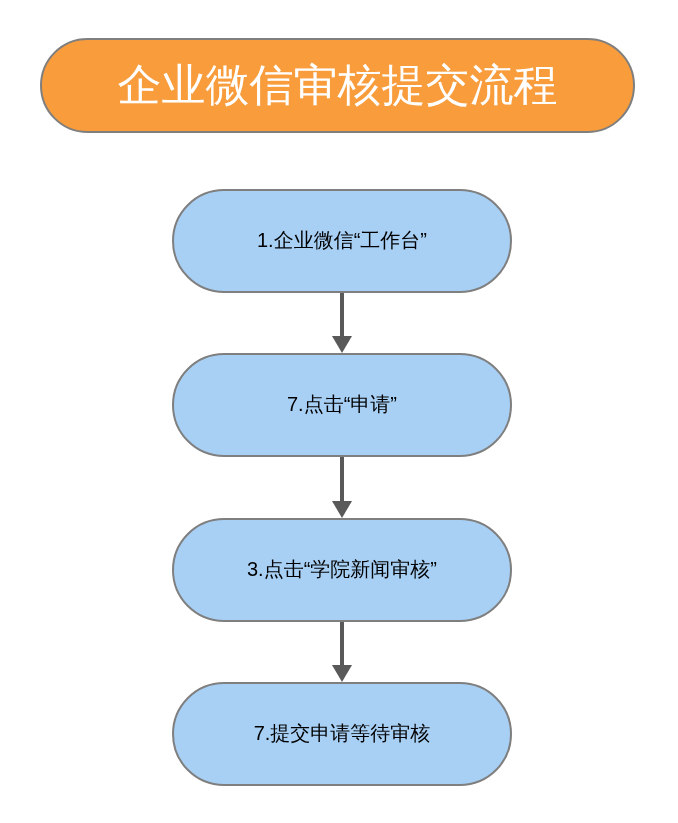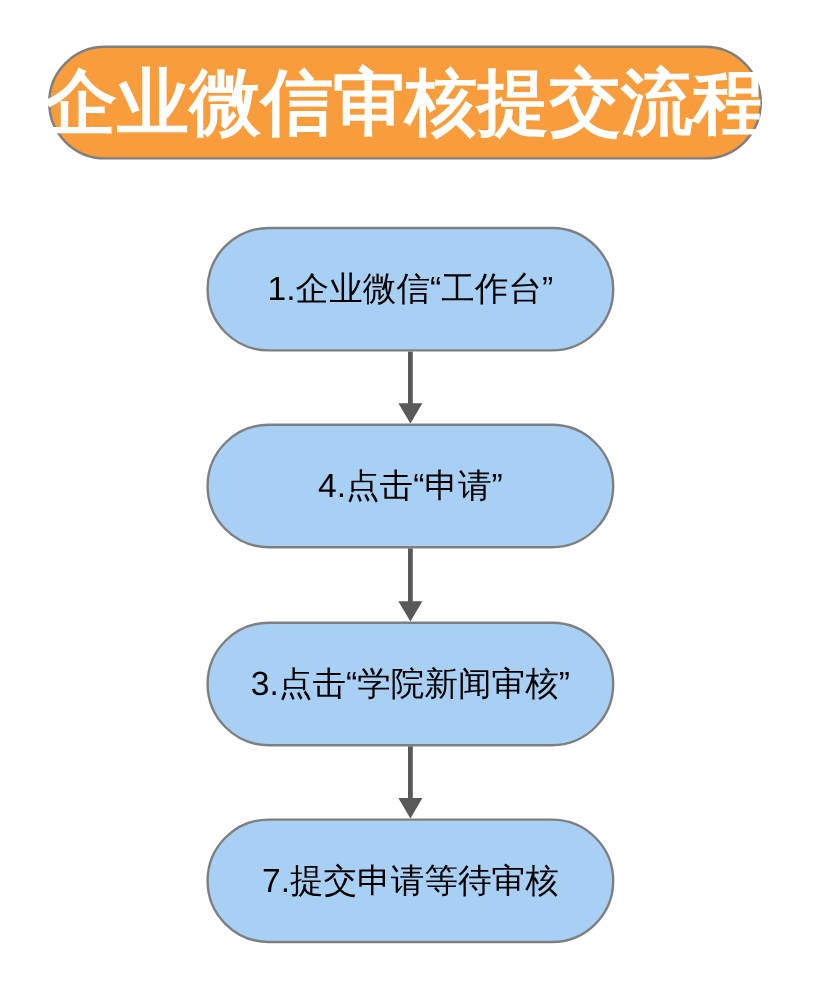--- a/index.html
+++ b/index.html
@@ -32,44 +32,43 @@
     background: #F89C3C;
     border: 2px solid #7F7F7F;
     border-radius: 48px;
     display: flex;
     align-items: center;
     justify-content: center;
     text-align: center;
   }
   .title-banner .title-text {
     color: #FFFFFF;
-    font-size: 60px;
+    font-size: 44px;
     line-height: 1.1;
     letter-spacing: 0px;
     white-space: nowrap;
-    font-weight: bold;
   }
 
   
   .node {
     position: absolute;
     left: 172px;
     width: 340px;
     box-sizing: border-box;
     background: #A8D0F5;
     border: 2px solid #7F7F7F;
     border-radius: 52px;
     display: flex;
     align-items: center;
     justify-content: center;
     text-align: center;
   }
   .node .node-text {
     color: #000000;
-    font-size: 28px;
+    font-size: 20px;
     line-height: 1.26;
     padding: 0 26px;
     word-break: break-word;
   }
 
   #node-1 { top: 189px;  height: 104px; }
   #node-2 { top: 353px;  height: 104px; }
   #node-3 { top: 518px;  height: 104px; justify-content: center; }
   #node-4 { top: 682px;  height: 104px; }
 
@@ -119,21 +118,21 @@
   <div class="node" id="node-1">
     <span class="node-text">1.企业微信“工作台”</span>
   </div>
 
   <div class="connector" id="conn-1">
     <div class="shaft"></div>
     <div class="head"></div>
   </div>
 
   <div class="node" id="node-2">
-    <span class="node-text">4.点击“申请”</span>
+    <span class="node-text">7.点击“申请”</span>
   </div>
 
   <div class="connector" id="conn-2">
     <div class="shaft"></div>
     <div class="head"></div>
   </div>
 
   <div class="node" id="node-3">
     <span class="node-text">3.点击“学院新闻审核”</span>
   </div>

